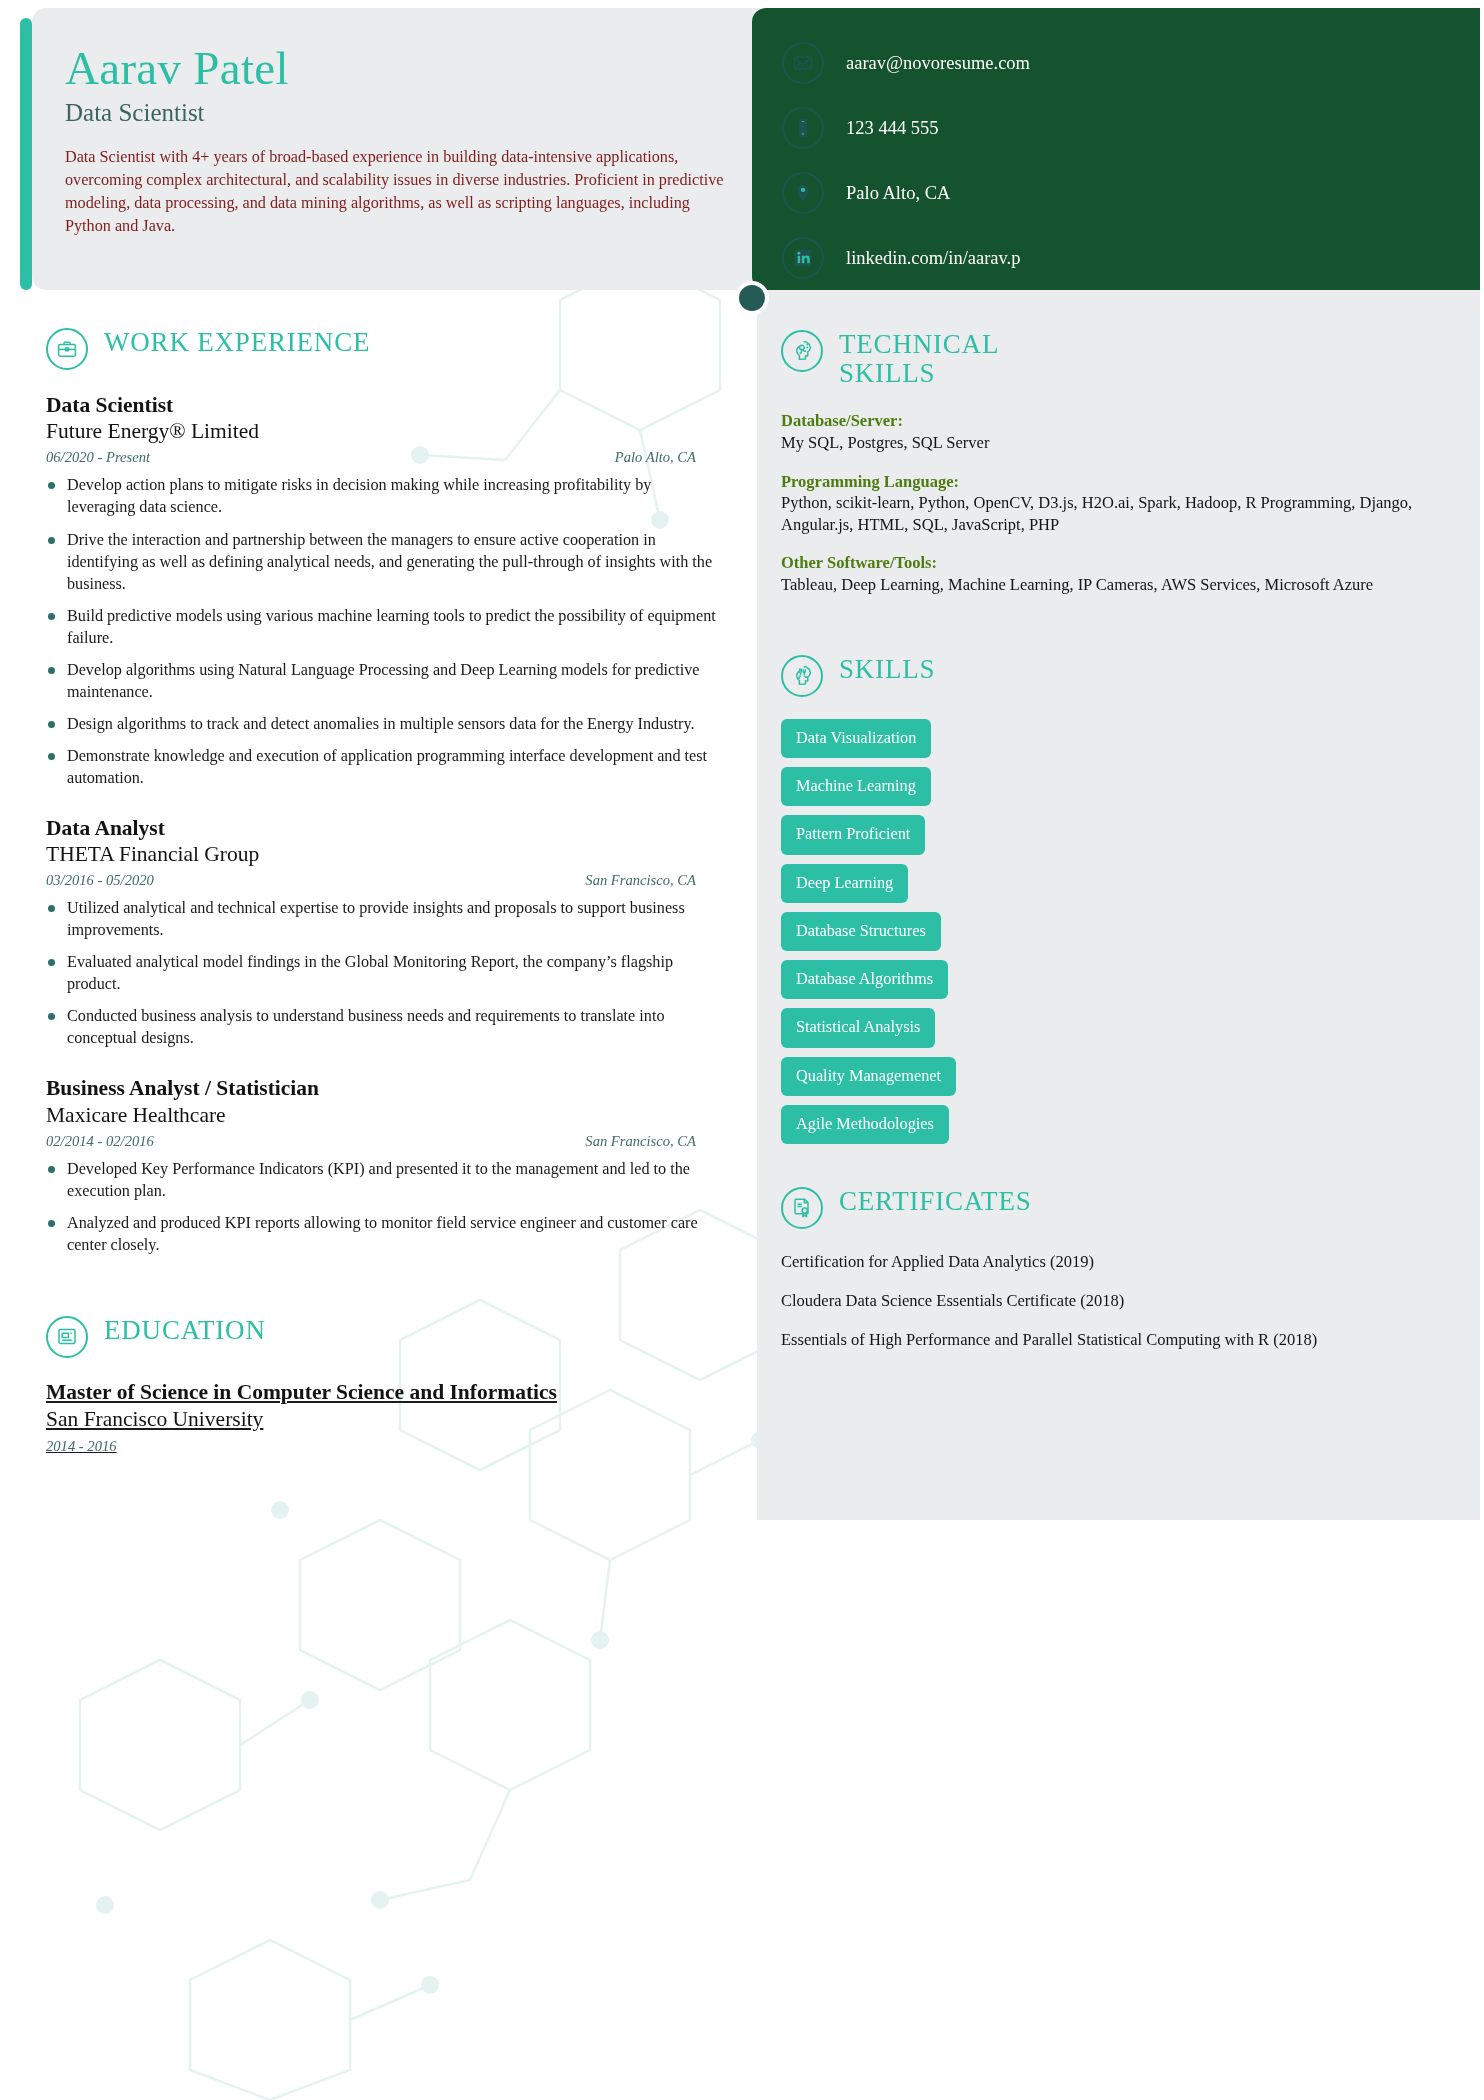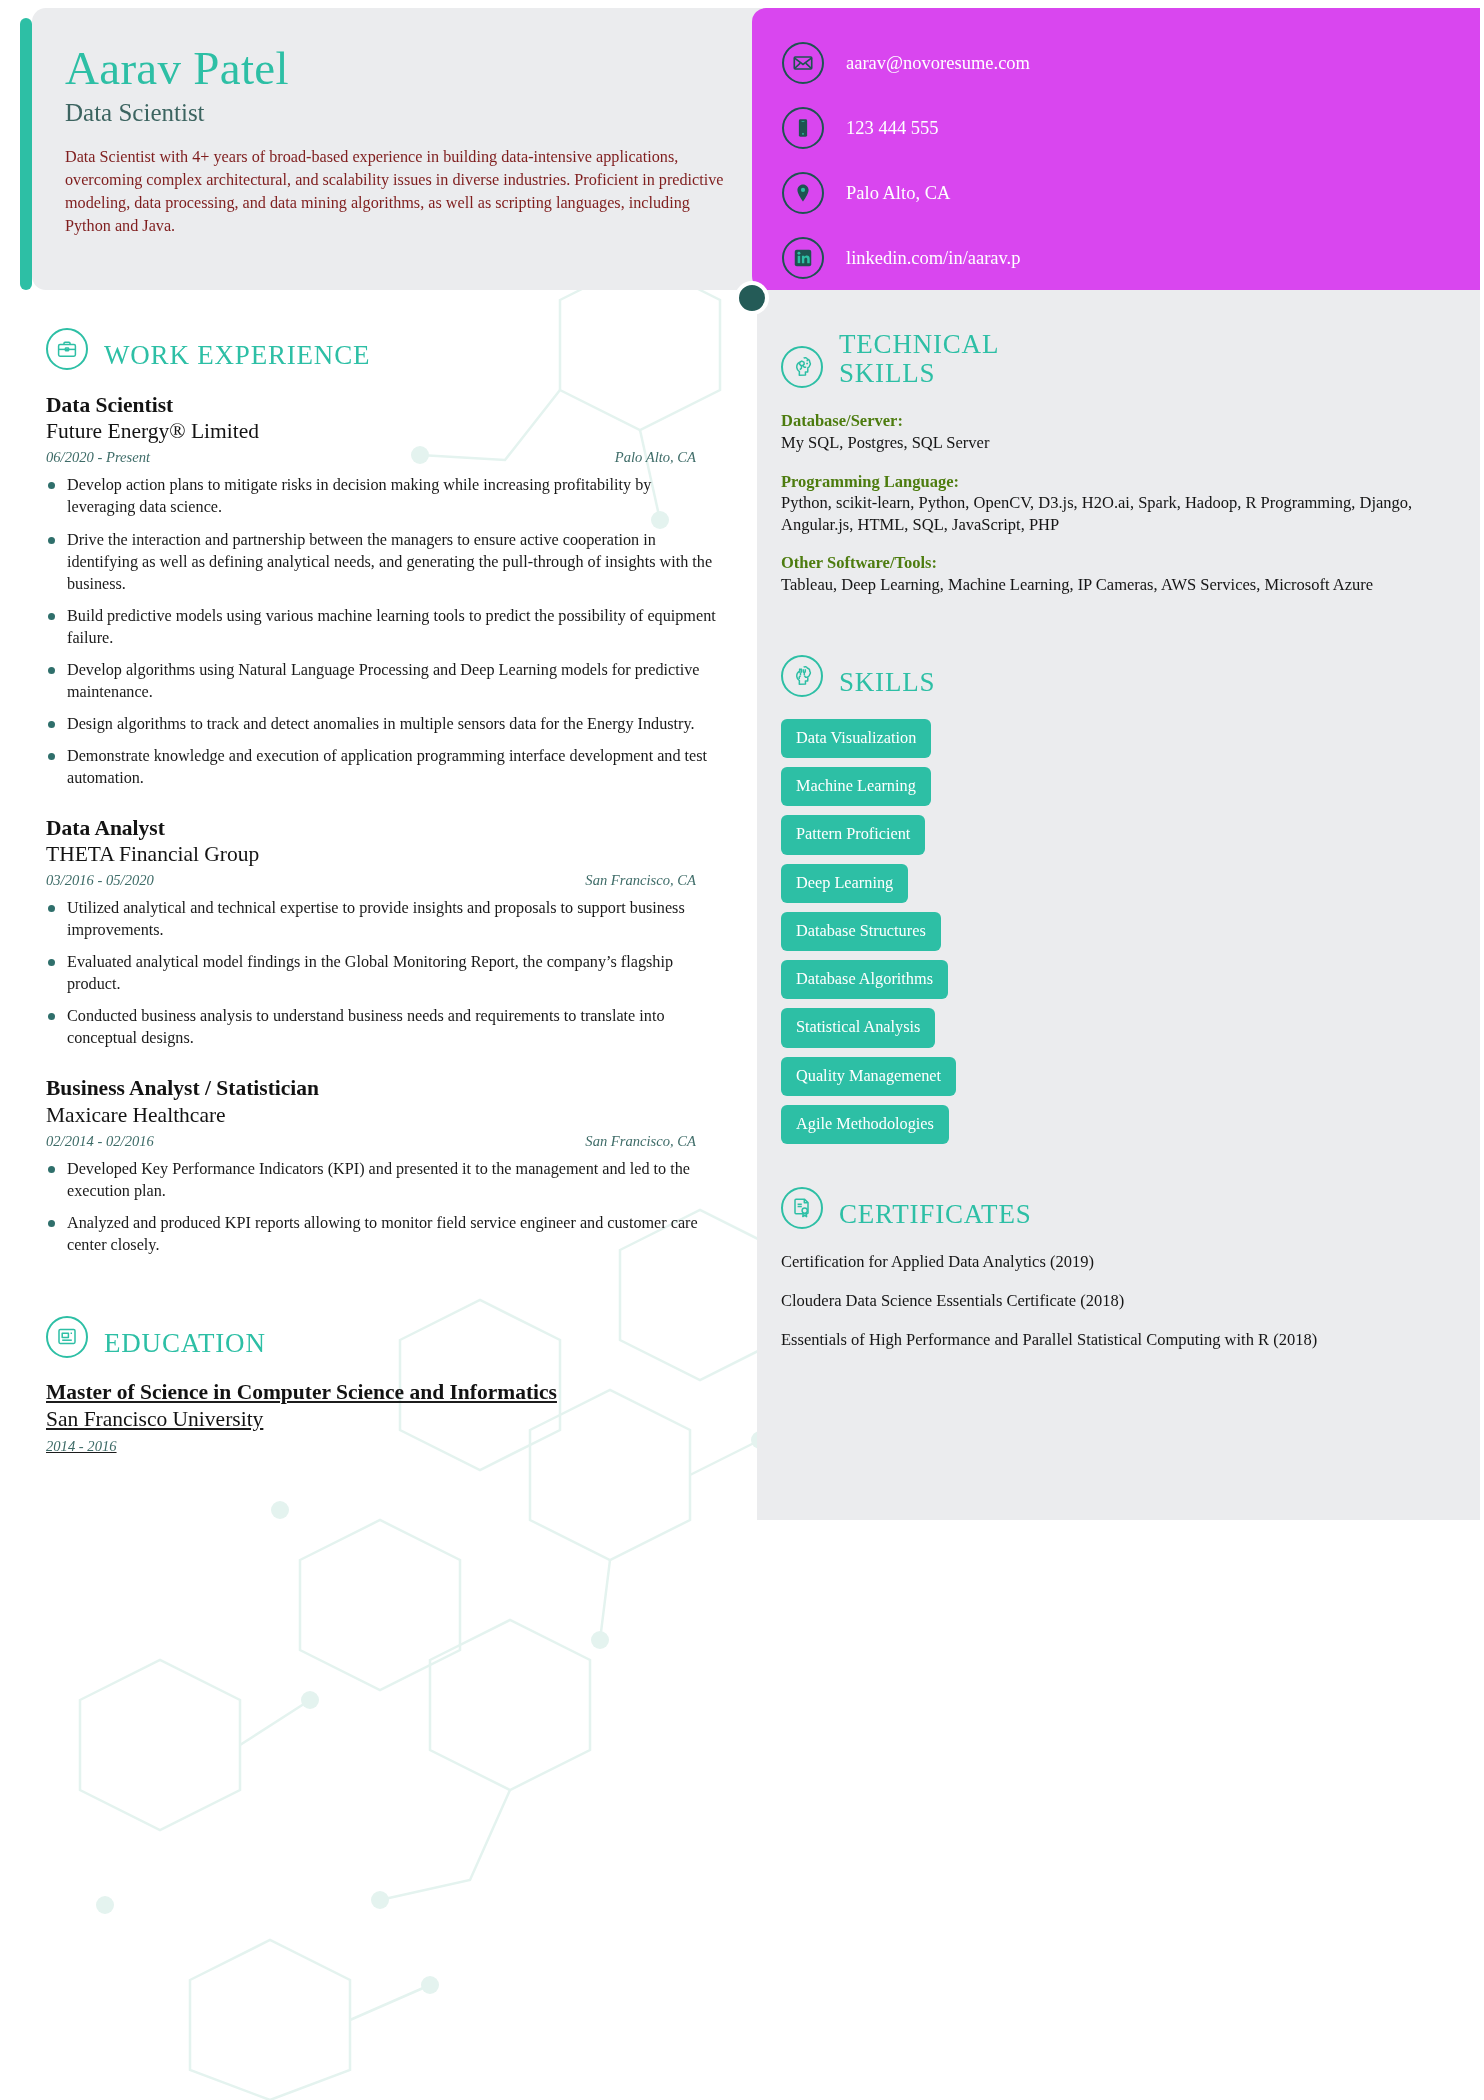--- a/index.html
+++ b/index.html
@@ -76,21 +76,21 @@
     max-width: 660px;
   }
 
   
   .contact-panel {
     position: absolute;
     left: 752px;
     top: 8px;
     width: 732px;
     height: 282px;
-    background: #d946ef;
+    background: #14532d;
     border-radius: 14px 0 0 14px;
     padding: 26px 0 0 22px;
     z-index: 4;
   }
   .contact-row {
     display: flex;
     align-items: center;
     height: 58px;
     margin-bottom: 7px;
   }
@@ -144,21 +144,21 @@
     left: 0;
     top: 290px;
     width: 752px;
     padding: 38px 0 0 46px;
     z-index: 2;
   }
 
   
   .section-head {
     display: flex;
-    align-items: flex-end;
+    align-items: flex-start;
     gap: 16px;
     margin-bottom: 22px;
   }
   .sec-icon {
     width: 42px;
     height: 42px;
     border-radius: 50%;
     border: 2px solid #2dbfa5;
     display: flex;
     align-items: center;

